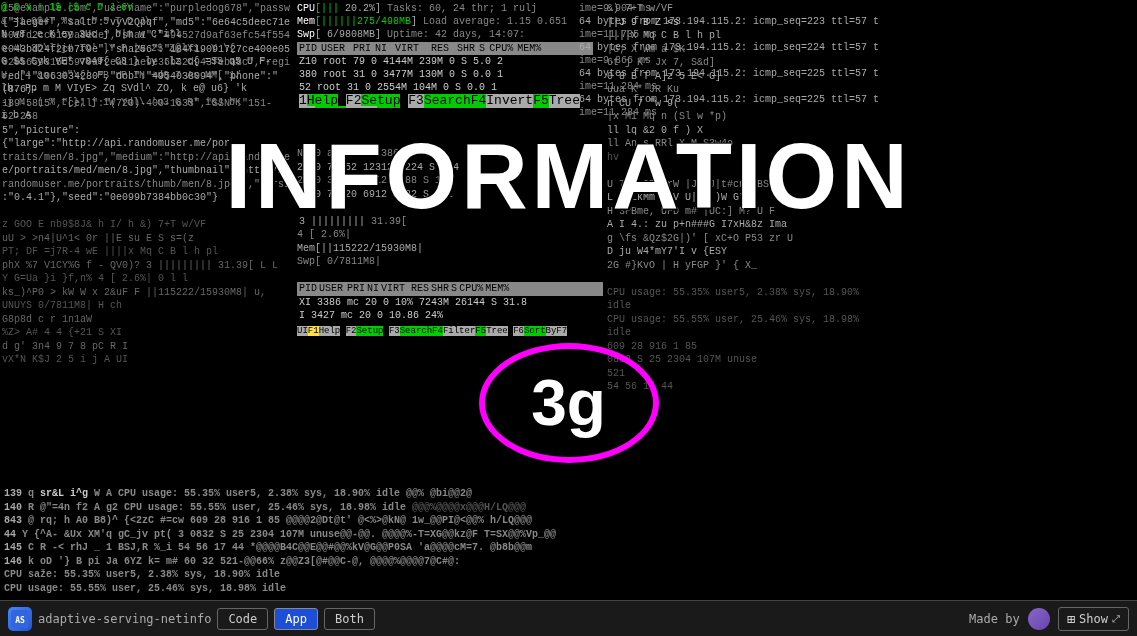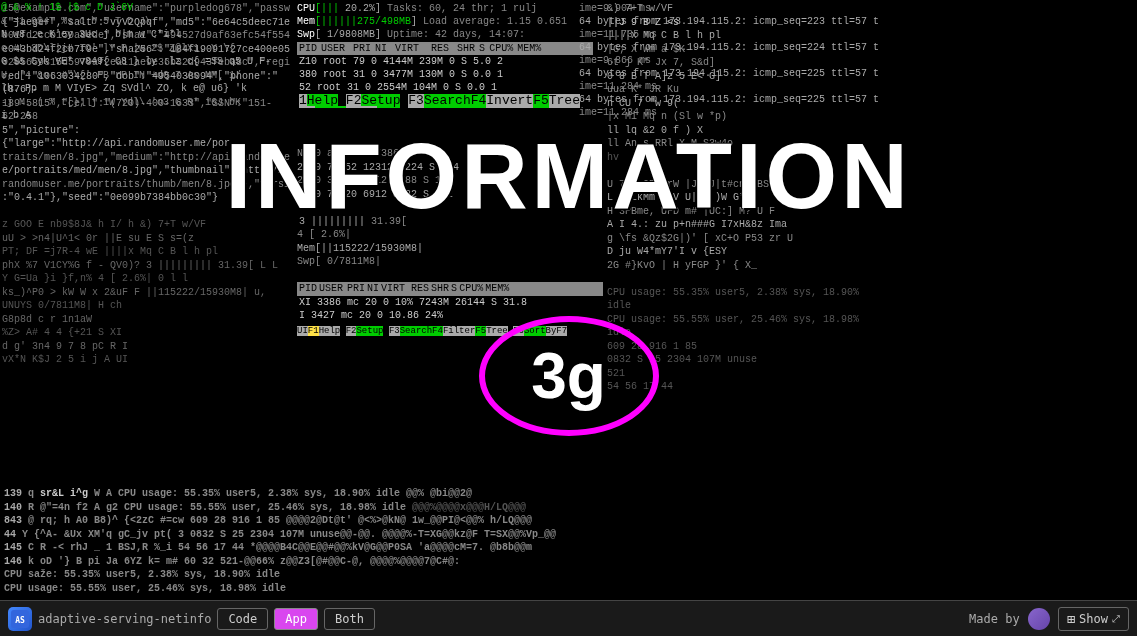--- a/index.html
+++ b/index.html
@@ -53,21 +53,21 @@
       text-transform: uppercase;
       letter-spacing: 4px;
       line-height: 1;
       text-shadow: 2px 2px 0 #000, -1px -1px 0 #000;
       white-space: nowrap;
     }
 
     
     .signal-circle {
       position: absolute;
-      top: 316px;
+      top: 343px;
       left: 50%;
       transform: translateX(-50%);
       z-index: 15;
       width: 180px;
       height: 120px;
       border: 6px solid #ff00ff;
       border-radius: 50%;
       display: flex;
       align-items: center;
       justify-content: center;
@@ -127,21 +127,21 @@
       border: 1px solid #666;
       border-radius: 3px;
       background: transparent;
       color: #cccccc;
       font-size: 12px;
       font-family: monospace;
       cursor: pointer;
     }
 
     .tab-btn.active {
-      background: #d946ef;
+      background: #1d4ed8;
       color: #ffffff;
       border-color: #888;
     }
 
     .bottom-right {
       display: flex;
       align-items: center;
       gap: 8px;
       color: #aaaaaa;
       font-size: 12px;
@@ -207,21 +207,21 @@
     <div style="color:#555">UNUYS                        0/7811M8|  H  ch</div>
     <div style="color:#666">G8p8d  c      r  1n1aW</div>
     <div style="color:#555">%Z&gt;  A#  4   4   {+21 S   XI</div>
     <div style="color:#666">d g'  3n4  9   7  8 pC R   I</div>
     <div style="color:#555">vX*N  K$J  2    5   i  j  A  UI</div>
   </div>
 
   <div style="position:absolute;top:0;left:295px;width:300px;height:145px;font-size:10px;line-height:13px;font-family:'Courier New',monospace;z-index:3;padding:2px;">
     <div><span style="color:#fff">CPU</span><span style="color:#00cc00">[|||</span><span style="color:#aaa"> 20.2%</span><span style="color:#aaa">]</span><span style="color:#888">                    Tasks: 60, 24 thr; 1 rulj</span></div>
     <div><span style="color:#fff">Mem</span><span style="color:#00cc00">[||||||275/498MB</span><span style="color:#aaa">]</span><span style="color:#888">          Load average: 1.15 0.651</span></div>
-    <div><span style="color:#fff">Swp</span><span style="color:#aaa">[       1/9808MB</span><span style="color:#aaa">]</span><span style="color:#888">         Uptime: 42 days, 14:07:</span></div>
+    <div><span style="color:#fff">Swp</span><span style="color:#aaa">[       6/9808MB</span><span style="color:#aaa">]</span><span style="color:#888">         Uptime: 42 days, 14:07:</span></div>
     <div style="display:flex;background:#888;color:#000;font-size:10px;padding:0 2px;gap:4px;margin-top:1px;">
       <span>PID</span>
         <span>USER</span>
         <span style="margin-left:4px">PRI</span>
         <span>NI</span>
         <span style="margin-left:4px">VIRT</span>
         <span style="margin-left:8px">RES</span>
         <span style="margin-left:4px">SHR</span>
         <span>S</span>
         <span>CPU%</span>

